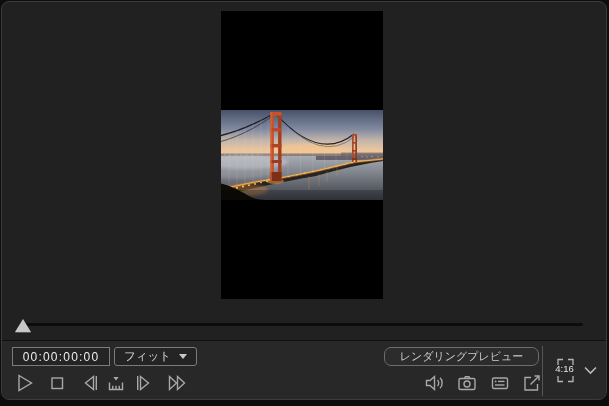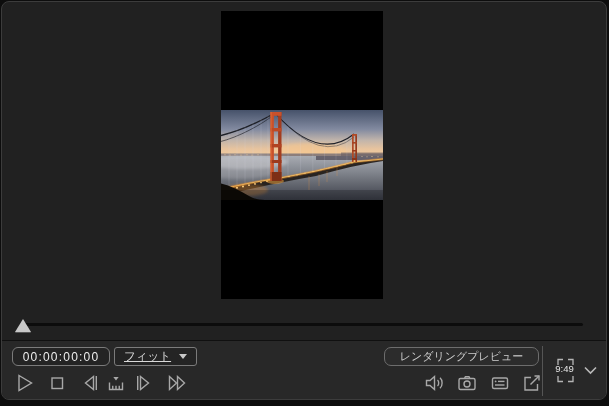--- a/index.html
+++ b/index.html
@@ -11,25 +11,25 @@
   .preview-area{position:absolute;left:0;top:0;width:100%;height:337px;}
   .video-frame{position:absolute;left:219px;top:9px;width:162px;height:288px;background:#000;}
   .photo{position:absolute;left:0;top:99px;width:162px;height:90px;display:block;}
   
   .track{position:absolute;left:20px;top:321px;width:561px;height:3px;background:#0c0c0c;border-radius:2px;}
   .playhead{position:absolute;left:13px;top:317px;width:0;height:0;
     border-left:8px solid transparent;border-right:8px solid transparent;border-bottom:13px solid #c8c8c8;
     filter:drop-shadow(0 1px 0 #555);}
   
   .controlbar{position:absolute;left:0;top:338px;width:100%;height:60px;background:#282828;border-top:1px solid #101010;}
-  .tc-box{position:absolute;left:10px;top:6px;width:98px;height:19px;border:1px solid #7b7b7b;border-radius:6px;
+  .tc-box{position:absolute;left:10px;top:6px;width:98px;height:19px;border:1px solid #7b7b7b;border-radius:0;
     color:#ededed;font-size:12px;letter-spacing:1.2px;display:flex;align-items:center;justify-content:center;background:#242424;}
   .fit-box{position:absolute;left:112px;top:6px;width:83px;height:19px;border:1px solid #7b7b7b;border-radius:3px;
     color:#d9d9d9;font-size:11.5px;display:flex;align-items:center;justify-content:space-between;
-    padding:0 9px;background:#242424;cursor:pointer;text-decoration:underline;}
+    padding:0 9px;background:#242424;cursor:pointer;}
   .dd-arrow{width:0;height:0;border-left:4.5px solid transparent;border-right:4.5px solid transparent;
     border-top:5.5px solid #c9c9c9;}
   .render-btn{position:absolute;left:382px;top:6px;width:155px;height:19px;border:1px solid #6d6d6d;border-radius:7px;
     background:#2c2c2c;color:#cfcfcf;font-size:11px;display:flex;align-items:center;justify-content:center;cursor:pointer;}
   .ibtn{position:absolute;top:30px;width:28px;height:24px;display:flex;align-items:center;justify-content:center;
     background:none;border:none;padding:0;cursor:pointer;}
   .ibtn svg{stroke:#a8a8a8;fill:none;stroke-width:1.4;}
   .vdiv{position:absolute;left:540px;top:5px;height:50px;width:1px;background:#555;}
   .aspect{position:absolute;left:544px;top:12px;width:58px;height:40px;cursor:pointer;}
   .aspect-label{position:absolute;left:0;top:10px;width:37px;text-align:center;font-size:9.5px;color:#e3e3e3;}
@@ -254,20 +254,20 @@
 
     <div class="aspect">
       <svg class="bracket" width="17" height="25" viewBox="0 0 17 25">
         <g stroke="#b5b5b5" stroke-width="1.3" fill="none">
           <path d="M1 7 V1.5 H6"></path>
             <path d="M11 1.5 H16 V7"></path>
           <path d="M16 18 V23.5 H11"></path>
             <path d="M6 23.5 H1 V18"></path>
         </g>
       </svg>
-      <span class="aspect-label">9:49</span>
+      <span class="aspect-label">4:16</span>
       <svg class="chev" width="13" height="9" viewBox="0 0 13 9">
         <polyline points="1,1.5 6.5,7 12,1.5" stroke="#b9b9b9" stroke-width="1.6" fill="none"></polyline>
       </svg>
     </div>
 
   </div>
 </div>
 
 </body></html>

